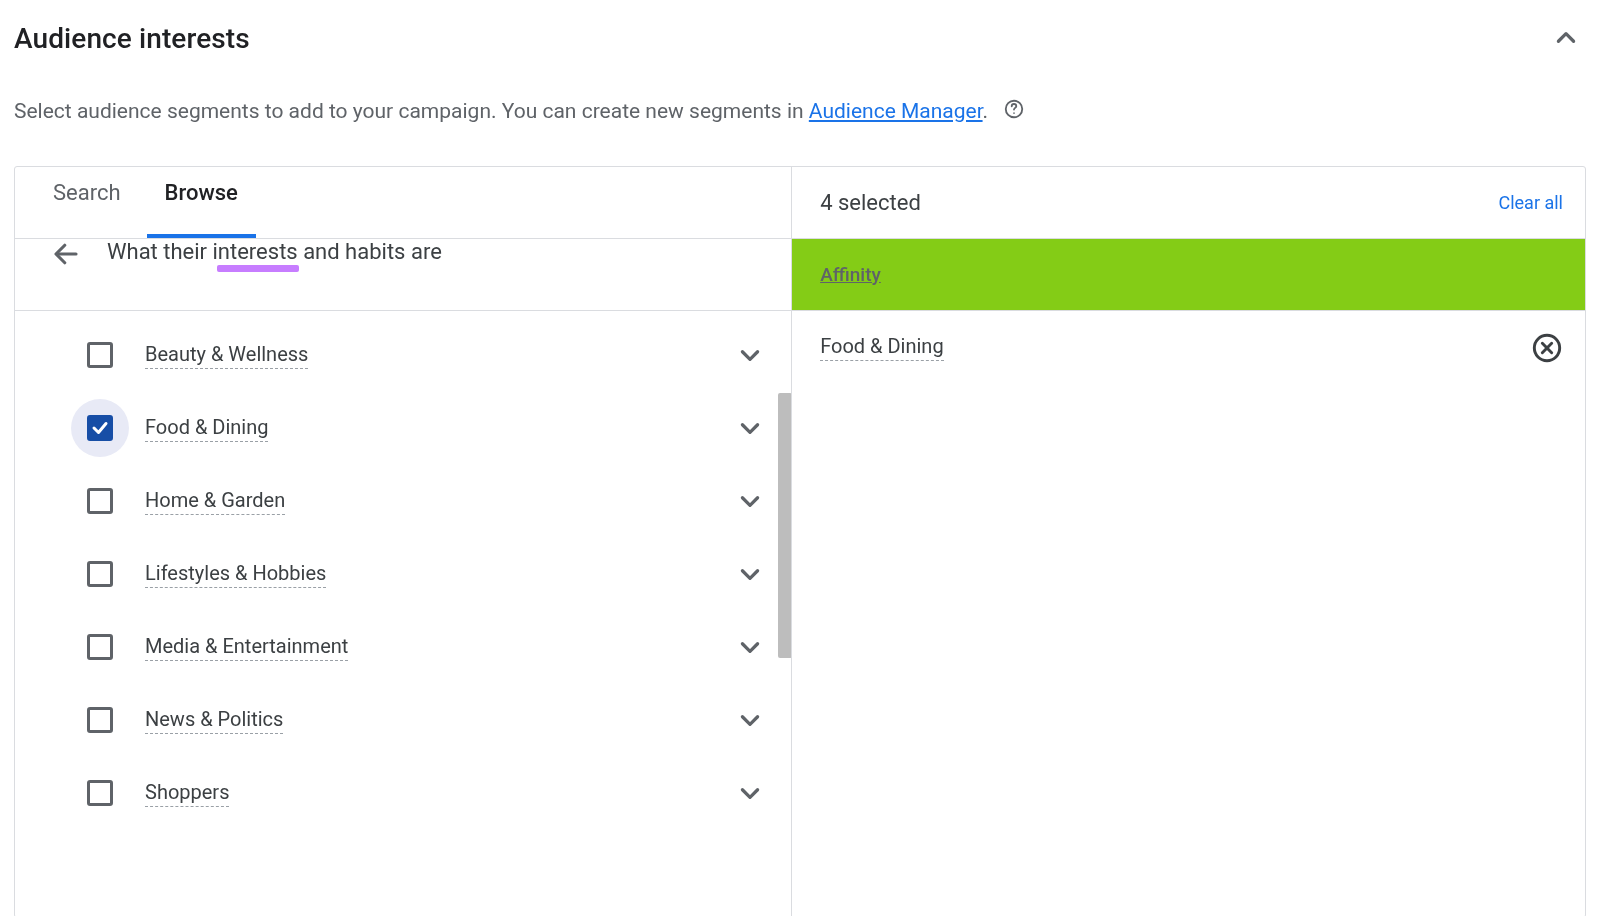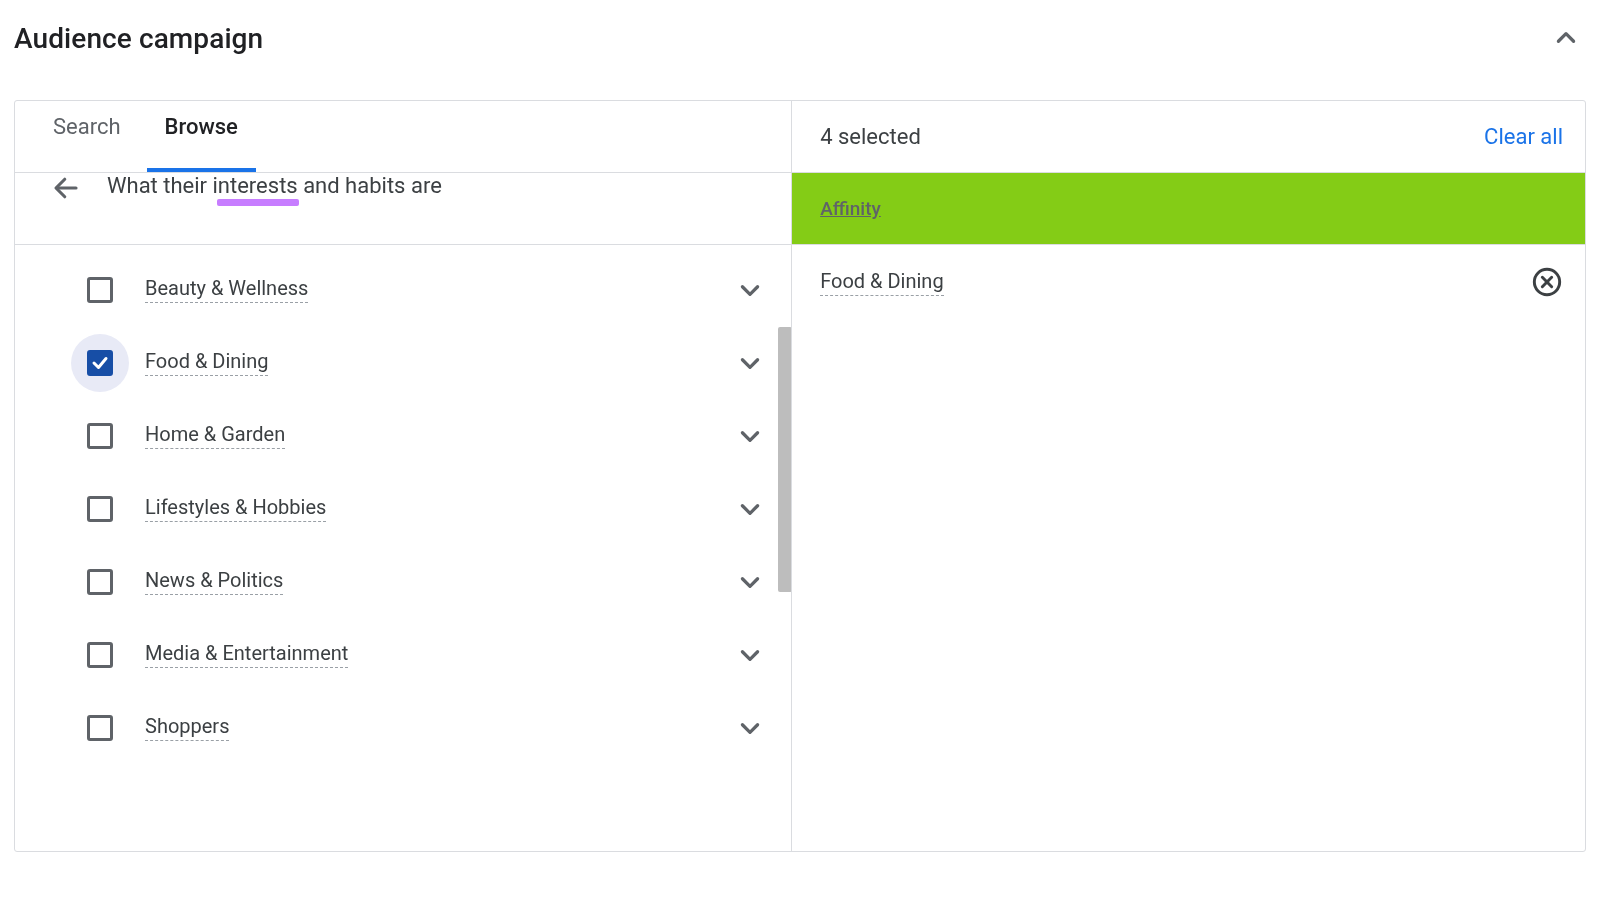--- a/index.html
+++ b/index.html
@@ -209,21 +209,21 @@
       justify-content:space-between;
       height:72px;
       border-bottom:1px solid #dadce0;
       padding:0 22px 0 28px;
     }
     .selected-count {
       font-size:22px;
       color:#3c4043;
     }
     .clear-all {
-      font-size:22px;
+      font-size:18px;
       color:#1a73e8;
       cursor:pointer;
     }
     .affinity-bar {
       background:#84cc16;
       height:72px;
       display:flex;
       align-items:center;
       padding-left:28px;
       font-size:19px;
@@ -244,28 +244,38 @@
       cursor:pointer;
       display:flex;
     }
     .remove-btn svg { width:32px; height:32px; }
   </style>
 </head>
 <body>
 
 <div class="page">
   <div class="header-row">
-    <div class="header-title">Audience campaign</div>
+    <div class="header-title">Audience interests</div>
     <div class="collapse-arrow">
       <svg viewBox="0 0 24 24" fill="none" stroke="currentColor" stroke-width="3" stroke-linecap="round" stroke-linejoin="round">
           <polyline points="5 15 12 8 19 15"></polyline>
         </svg>
     </div>
   </div>
 
+  <div class="subheader">
+    <span>Select audience segments to add to your campaign. You can create new segments in </span><a href="#">Audience Manager</a><span>.</span>
+    <span class="help-icon">
+      <svg viewBox="0 0 24 24" fill="none" stroke="currentColor" stroke-width="2">
+          <circle cx="12" cy="12" r="9"></circle>
+          <path d="M9.5 9a2.5 2.5 0 0 1 5 0c0 1.5-2.5 2-2.5 3.5" stroke-linecap="round"></path>
+          <circle cx="12" cy="16.5" r="0.9" fill="currentColor" stroke="none"></circle>
+        </svg>
+    </span>
+  </div>
 
   <div class="panel">
     <div class="left-col">
       <div class="tabs">
         <div class="tab">Search</div>
         <div class="tab active">Browse</div>
       </div>
 
       <div class="breadcrumb">
         <span class="back-arrow">
@@ -334,33 +344,33 @@
               <svg viewBox="0 0 24 24" fill="none" stroke="currentColor" stroke-width="3" stroke-linecap="round" stroke-linejoin="round">
                   <polyline points="5 9 12 16 19 9"></polyline>
                 </svg>
             </span>
           </div>
 
           <div class="list-item">
             <div class="check-wrap">
               <div class="checkbox"></div>
             </div>
+            <span class="item-label">Media &amp; Entertainment</span>
+            <span class="item-chevron">
+              <svg viewBox="0 0 24 24" fill="none" stroke="currentColor" stroke-width="3" stroke-linecap="round" stroke-linejoin="round">
+                  <polyline points="5 9 12 16 19 9"></polyline>
+                </svg>
+            </span>
+          </div>
+
+          <div class="list-item">
+            <div class="check-wrap">
+              <div class="checkbox"></div>
+            </div>
             <span class="item-label">News &amp; Politics</span>
-            <span class="item-chevron">
-              <svg viewBox="0 0 24 24" fill="none" stroke="currentColor" stroke-width="3" stroke-linecap="round" stroke-linejoin="round">
-                  <polyline points="5 9 12 16 19 9"></polyline>
-                </svg>
-            </span>
-          </div>
-
-          <div class="list-item">
-            <div class="check-wrap">
-              <div class="checkbox"></div>
-            </div>
-            <span class="item-label">Media &amp; Entertainment</span>
             <span class="item-chevron">
               <svg viewBox="0 0 24 24" fill="none" stroke="currentColor" stroke-width="3" stroke-linecap="round" stroke-linejoin="round">
                   <polyline points="5 9 12 16 19 9"></polyline>
                 </svg>
             </span>
           </div>
 
           <div class="list-item">
             <div class="check-wrap">
               <div class="checkbox"></div>

